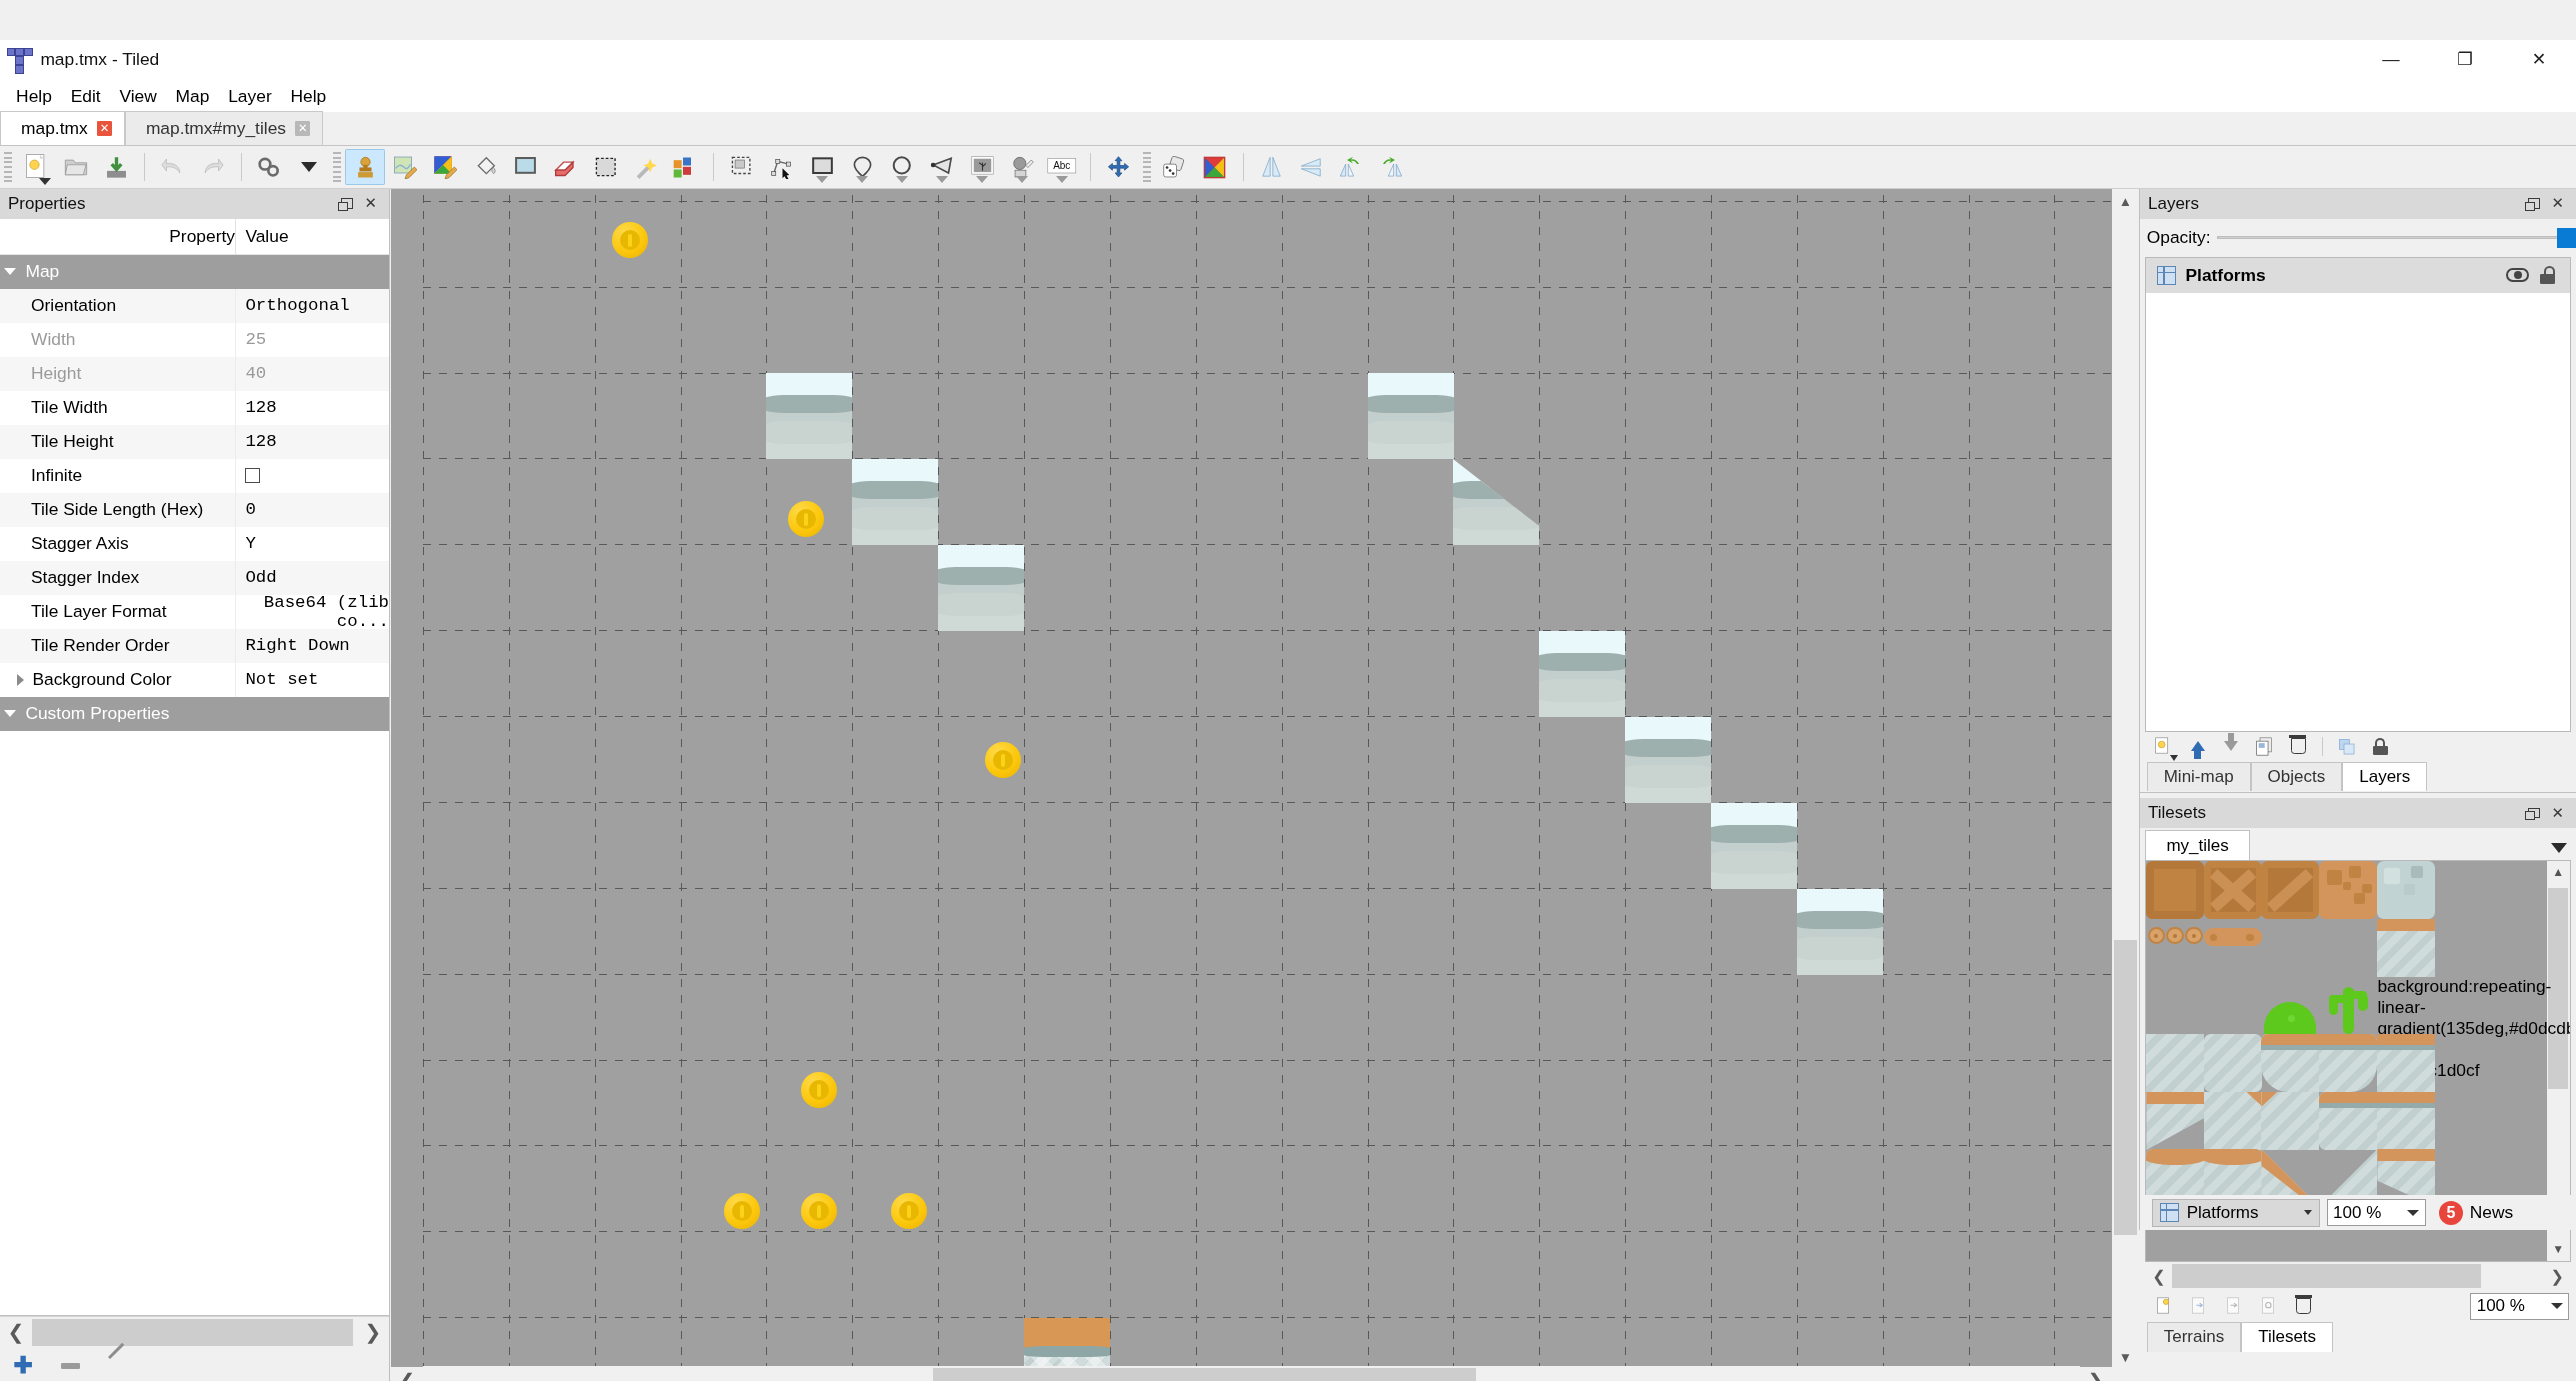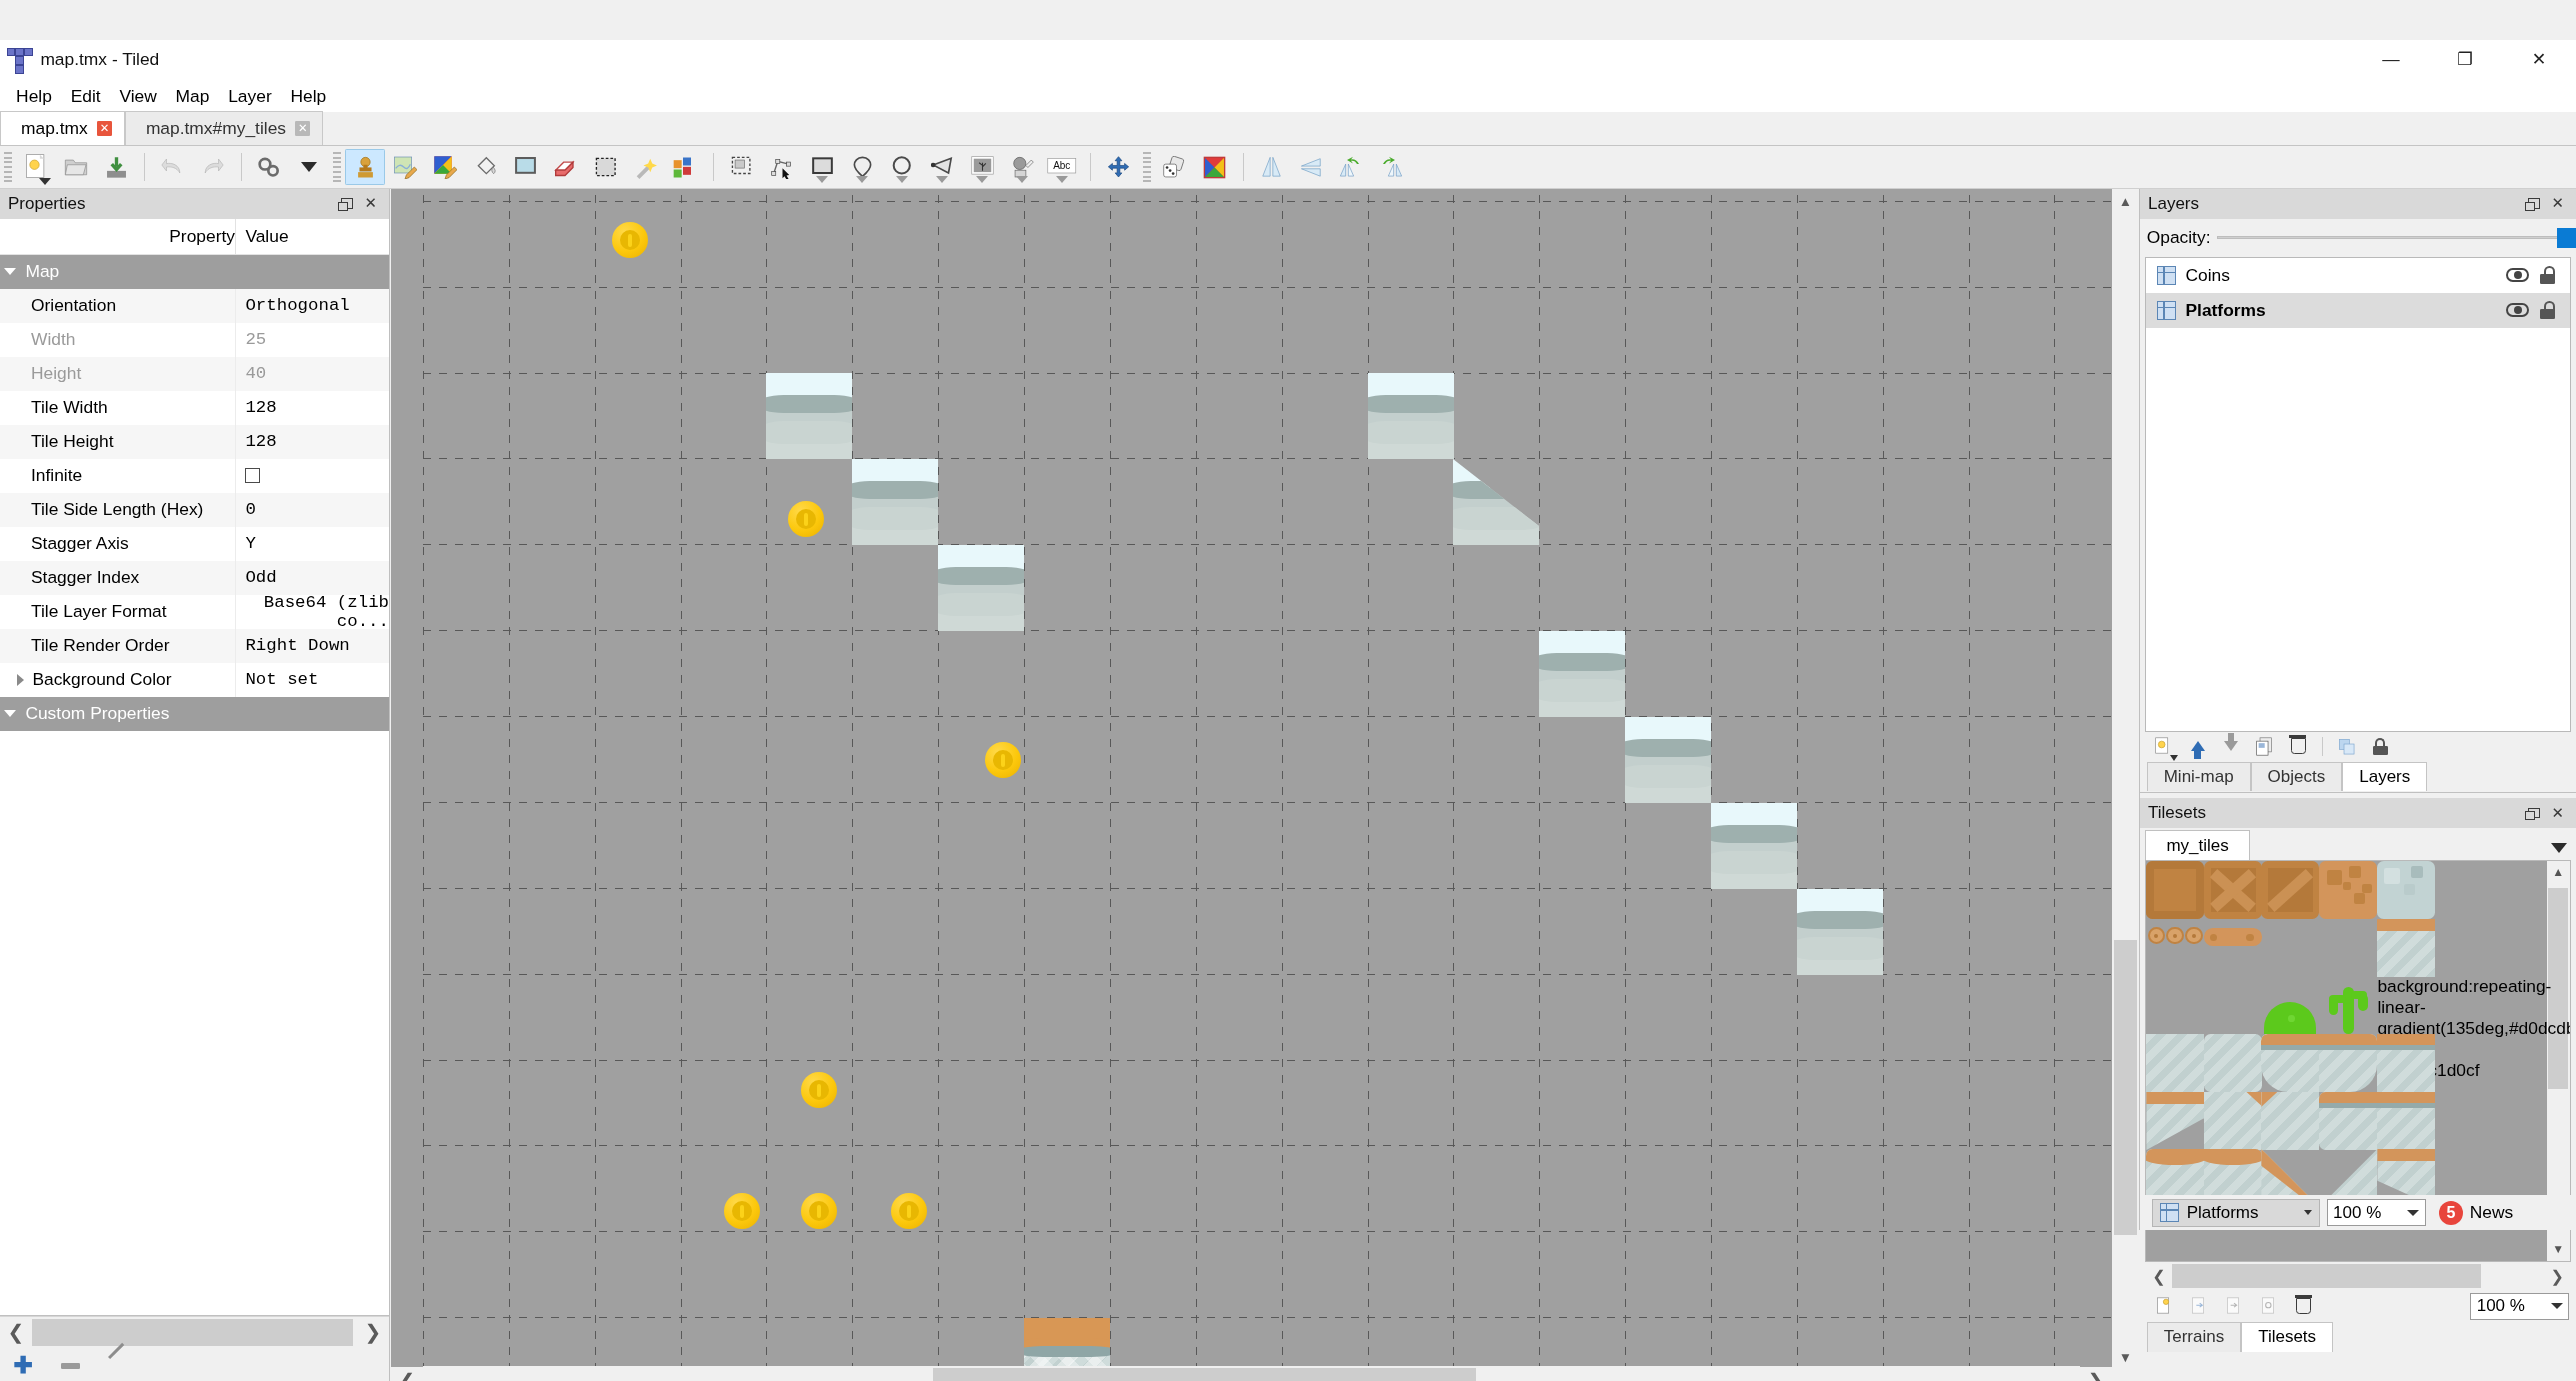--- a/index.html
+++ b/index.html
@@ -771,30 +771,20 @@
 
     <div class="opacity-row">
       <span class="op-label">Opacity:</span>
       <div class="op-slider">
         <div class="op-track"></div>
         <div class="op-handle"></div>
       </div>
     </div>
 
     <div class="layers-list">
-      <div class="layer-row">
-        <span class="lyr-ico"></span>
-        <span>Coins</span>
-        <span class="spacer"></span>
-        <span class="eye"></span>
-        <span class="lock">
-            <i class="sh"></i>
-            <i class="body"></i>
-          </span>
-      </div>
       <div class="layer-row selected">
         <span class="lyr-ico"></span>
         <span>Platforms</span>
         <span class="spacer"></span>
         <span class="eye"></span>
         <span class="lock">
             <i class="sh"></i>
             <i class="body"></i>
           </span>
       </div>

